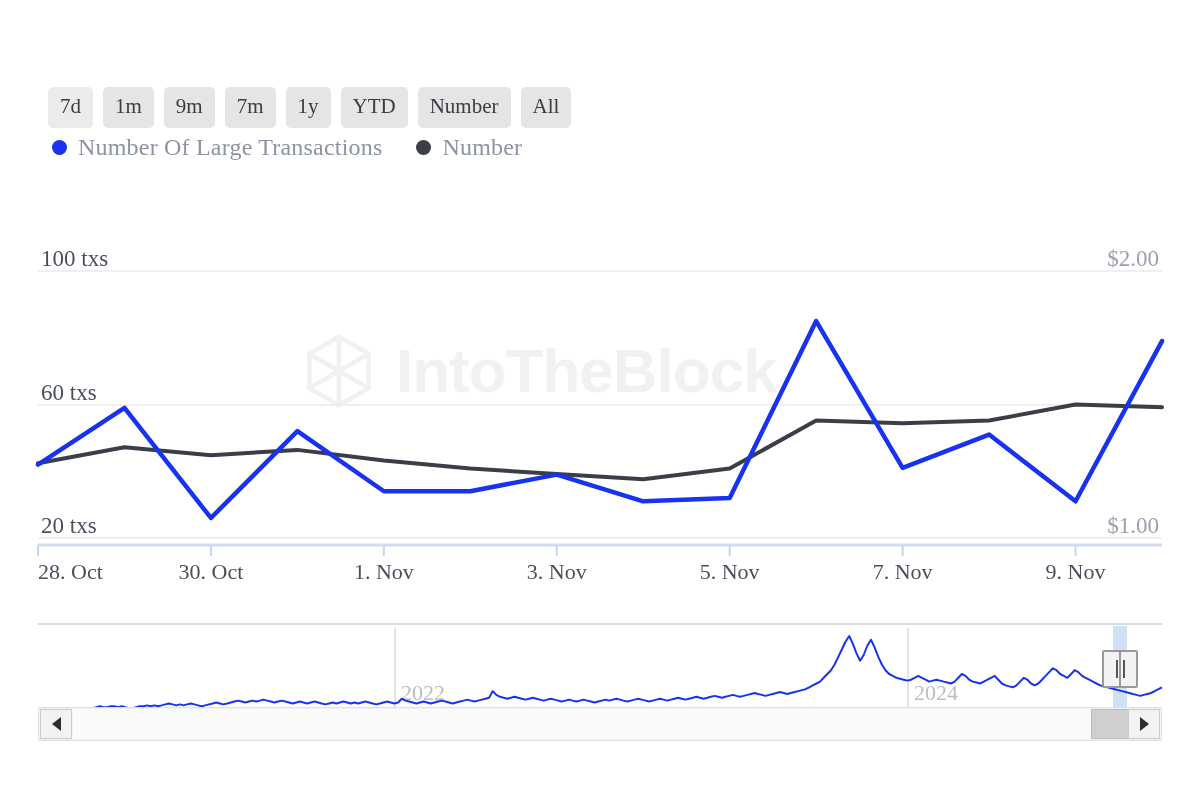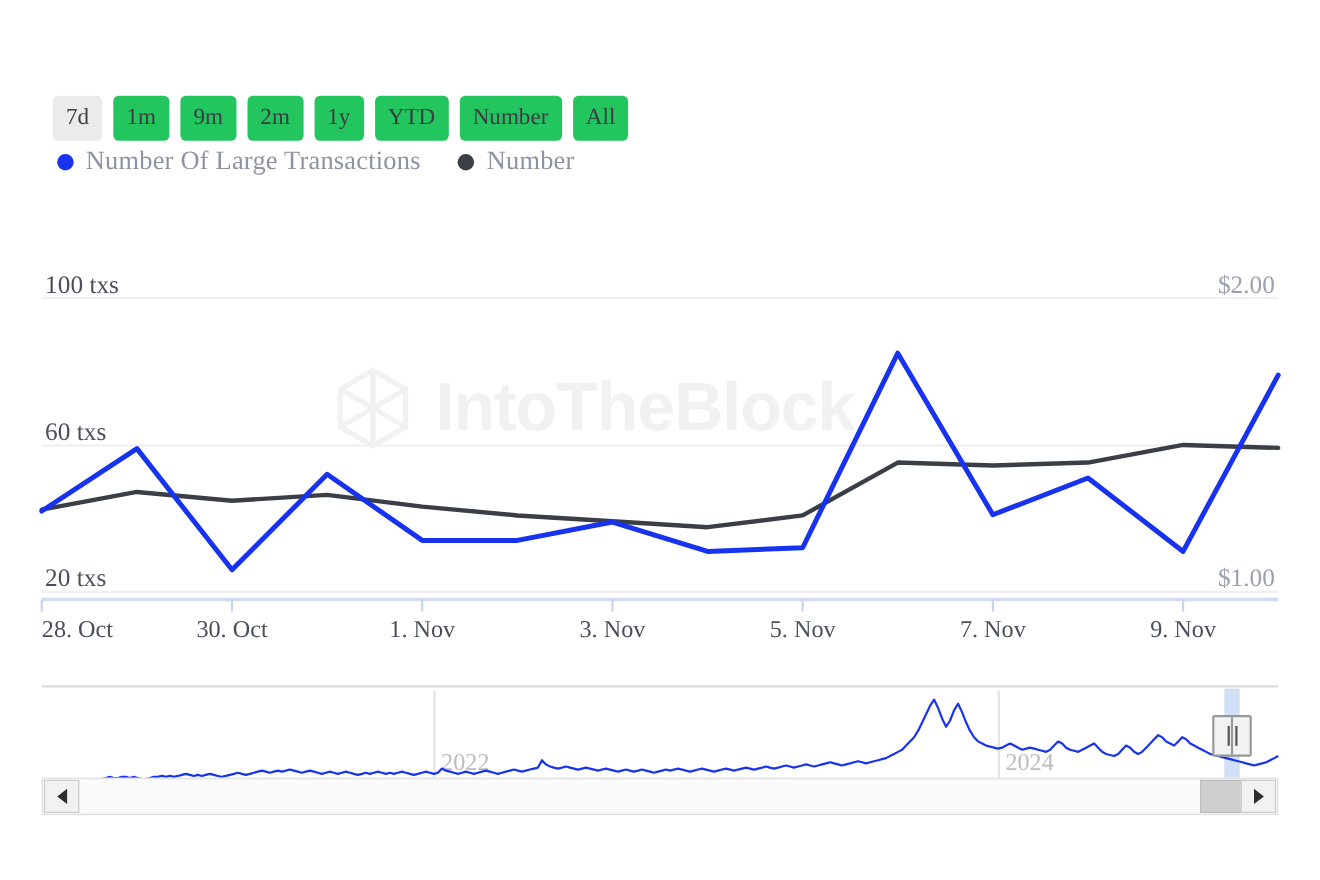--- a/index.html
+++ b/index.html
@@ -12,21 +12,21 @@
     position:relative;
   }
   #root{position:absolute;inset:0;}
 
   
   .range-bar{
     position:absolute;left:48px;top:44px;
     display:flex;align-items:center;gap:10px;margin-top:43px;
   }
   .range-btn{
-    background:#22c55e;
+    background:#e5e5e5;
     border:none;border-radius:5px;
     color:#3b3b43;
     font-family:"Liberation Serif", serif;
     font-size:21px;line-height:1;
     padding:9px 12px 11px 12px;
     cursor:pointer;
     white-space:nowrap;
   }
   .range-btn.active{background:#ebebeb;}
 
@@ -111,21 +111,21 @@
 </style>
 </head>
 <body>
 
 <div id="root">
 
   <div class="range-bar">
     <button class="range-btn active">7d</button>
     <button class="range-btn">1m</button>
     <button class="range-btn">9m</button>
-    <button class="range-btn">2m</button>
+    <button class="range-btn">7m</button>
     <button class="range-btn">1y</button>
     <button class="range-btn">YTD</button>
     <button class="range-btn">Number</button>
     <button class="range-btn">All</button>
   </div>
 
   <div class="legend">
     <div class="legend-item">
       <span class="legend-dot" id="legend-dot-0" style="background: rgb(23, 51, 239);"></span>
       <span class="legend-label">Number Of Large Transactions</span>

